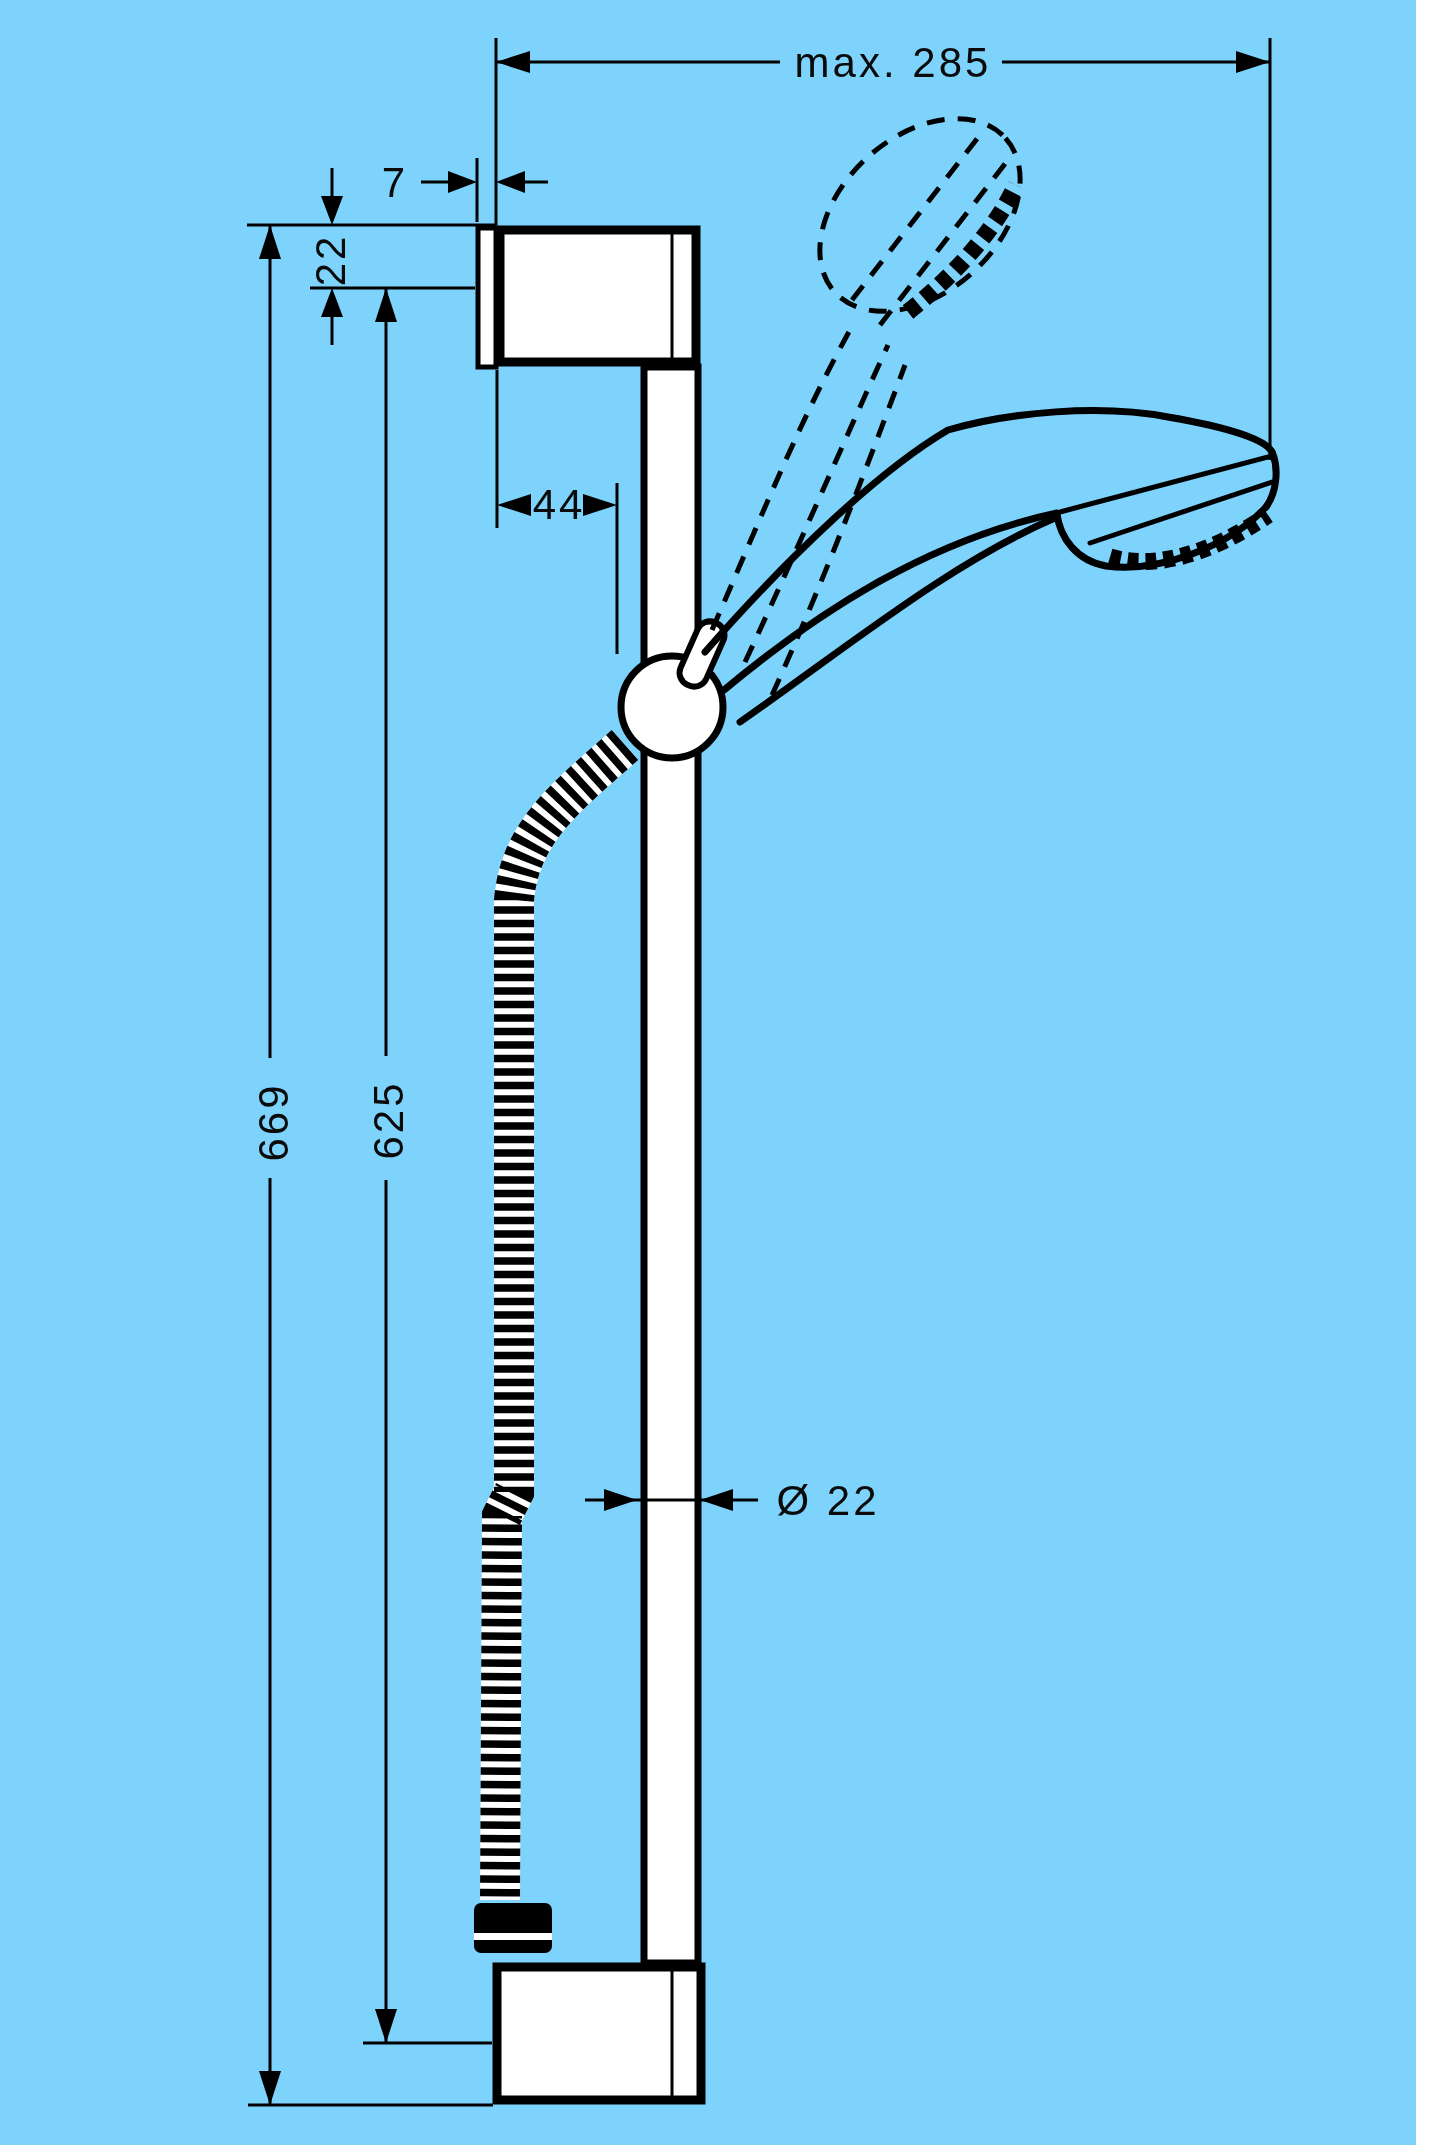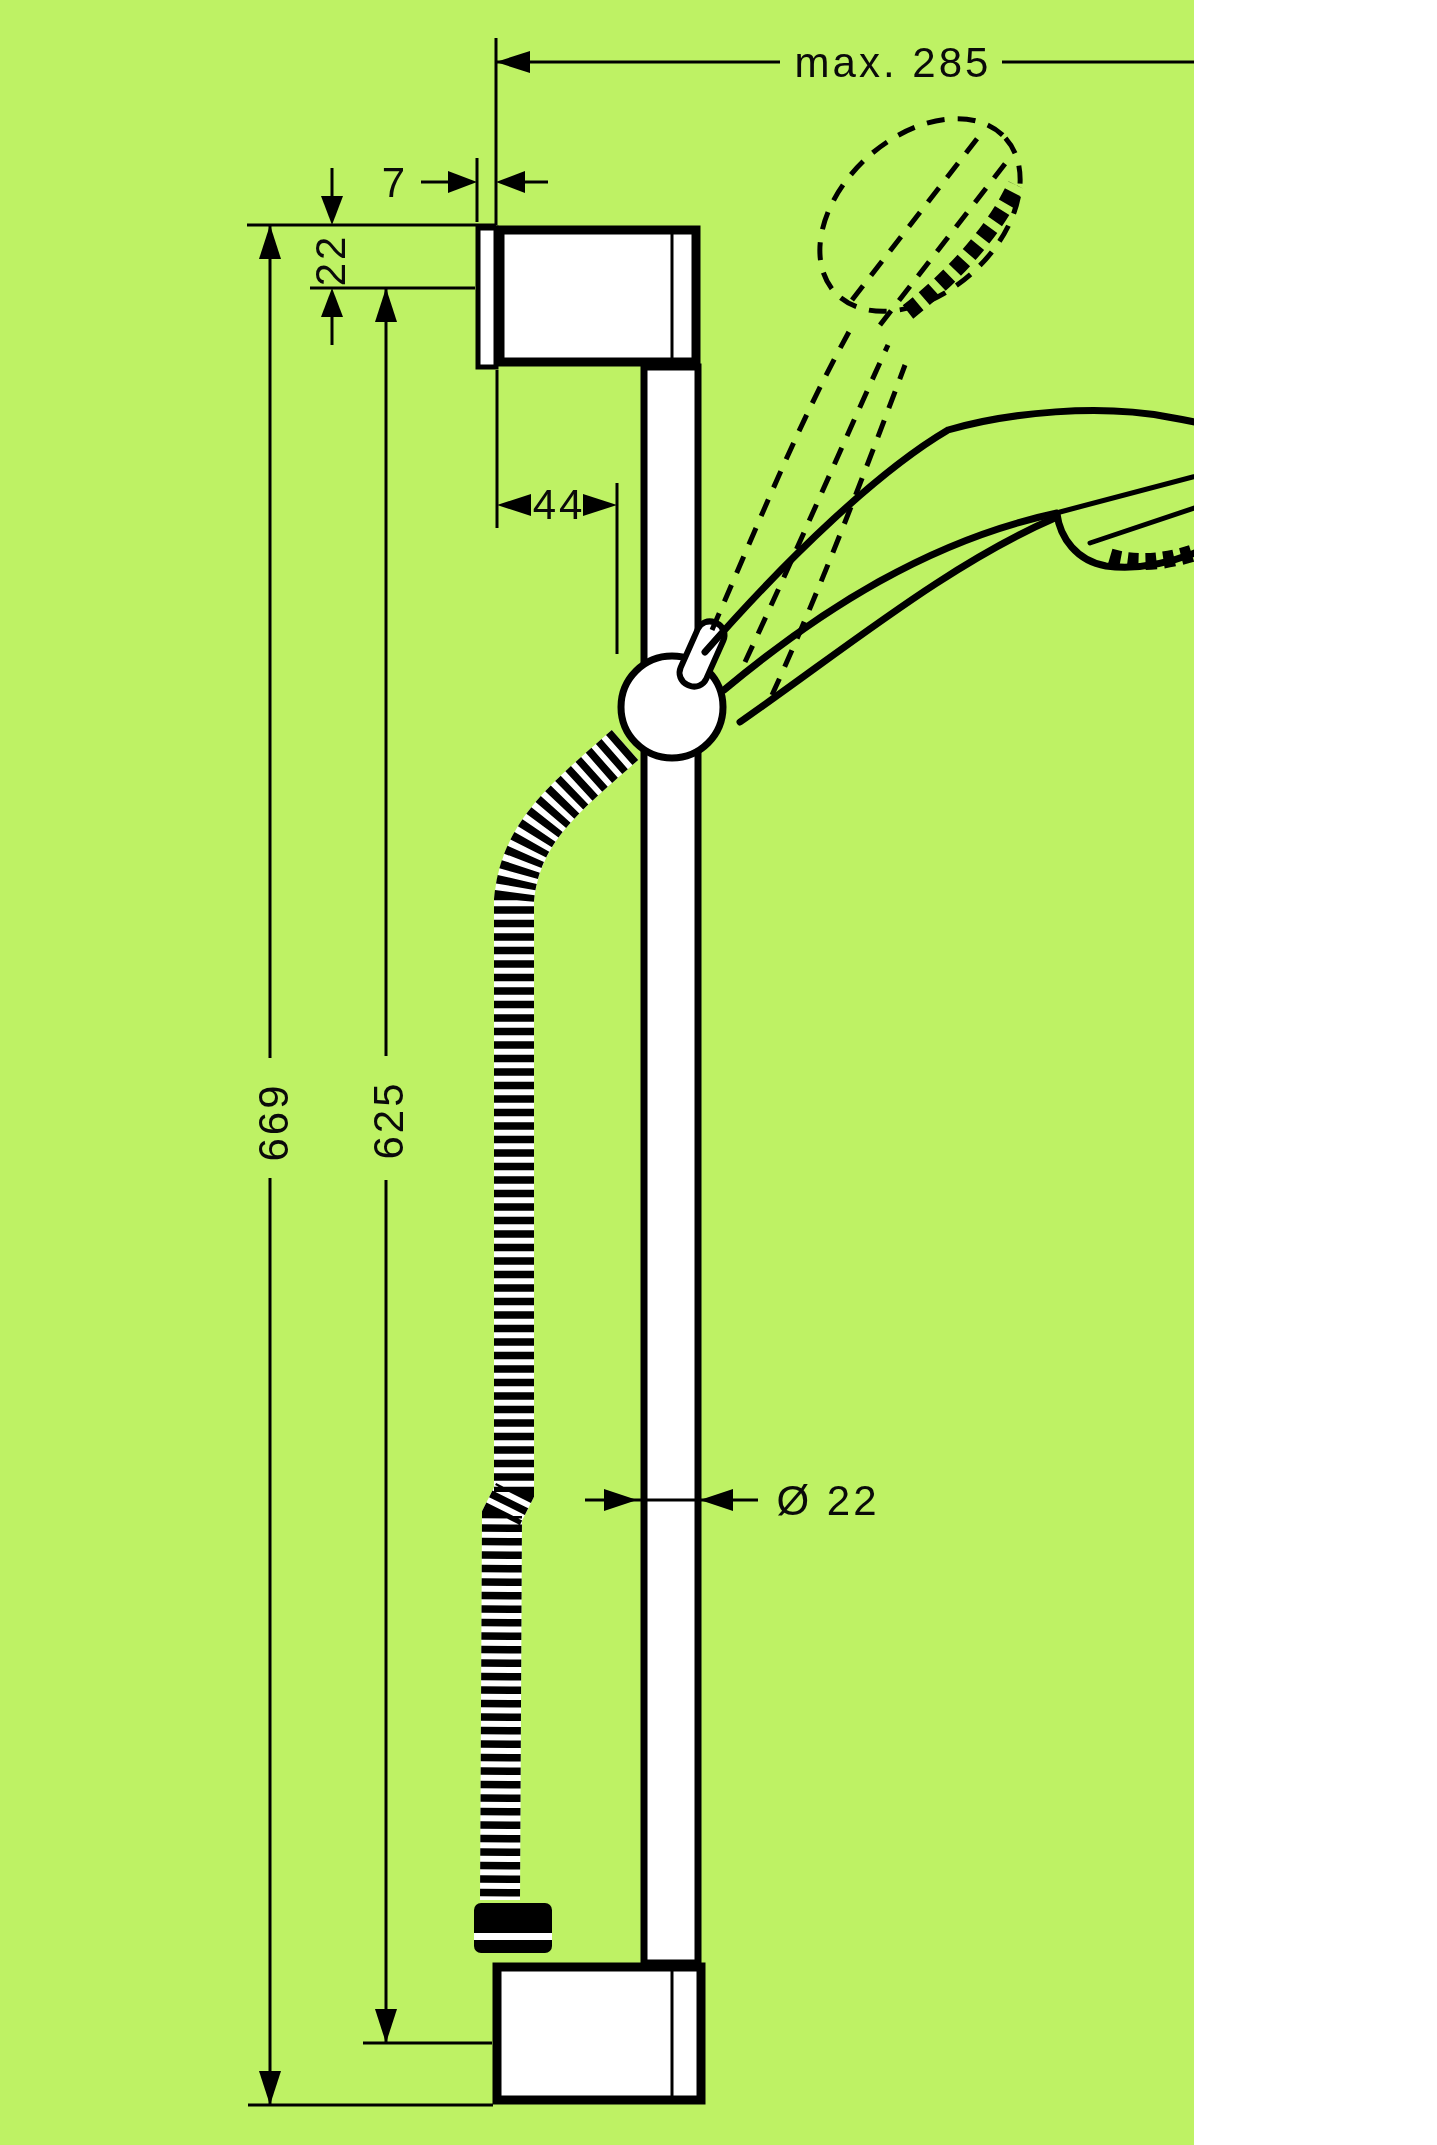--- a/index.html
+++ b/index.html
@@ -1,19 +1,19 @@
 <!DOCTYPE html>
 <html><head>
 <meta charset="utf-8">
 <style>
   html,body{margin:0;padding:0;background:#ffffff;}
   .sheet{
     position:relative;
-    width:1194px;height:2145px;
-    background:#bef264;
+    width:1416px;height:2145px;
+    background:#7dd3fc;
     font-family:"Liberation Sans", sans-serif;
     overflow:hidden;
   }
   .sheet svg{position:absolute;left:0;top:0;}
   text{
     font-family:"Liberation Sans", sans-serif;
     fill:#0a0a0a;
   }
   .dim-text{font-size:42px;letter-spacing:3px;}
 </style>

